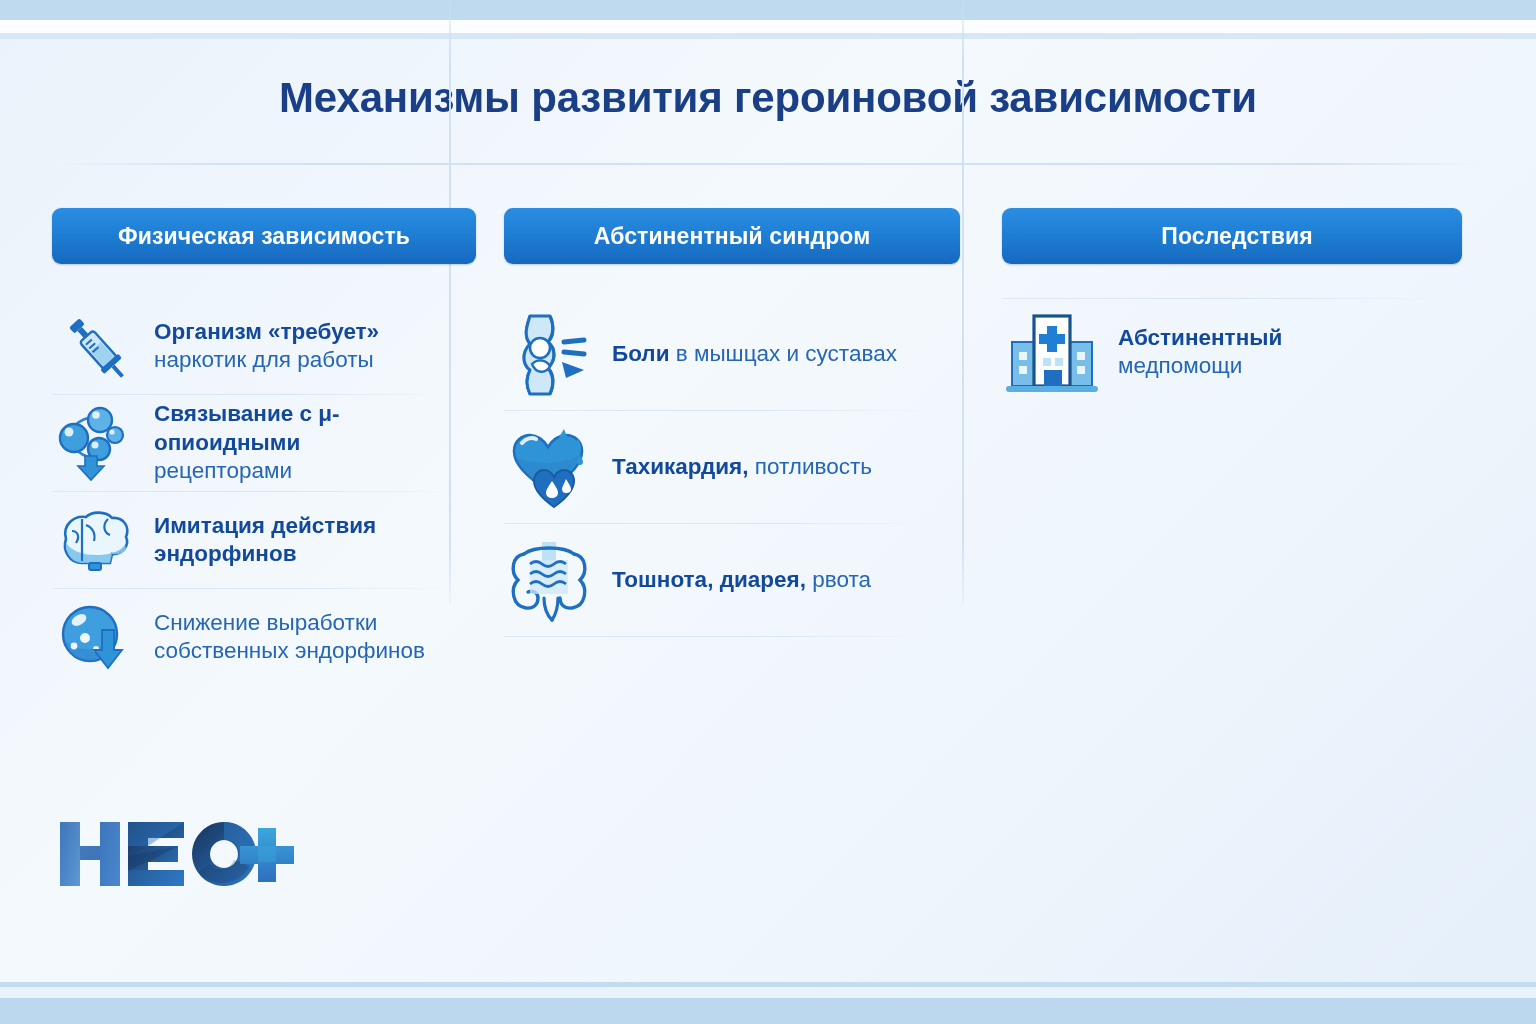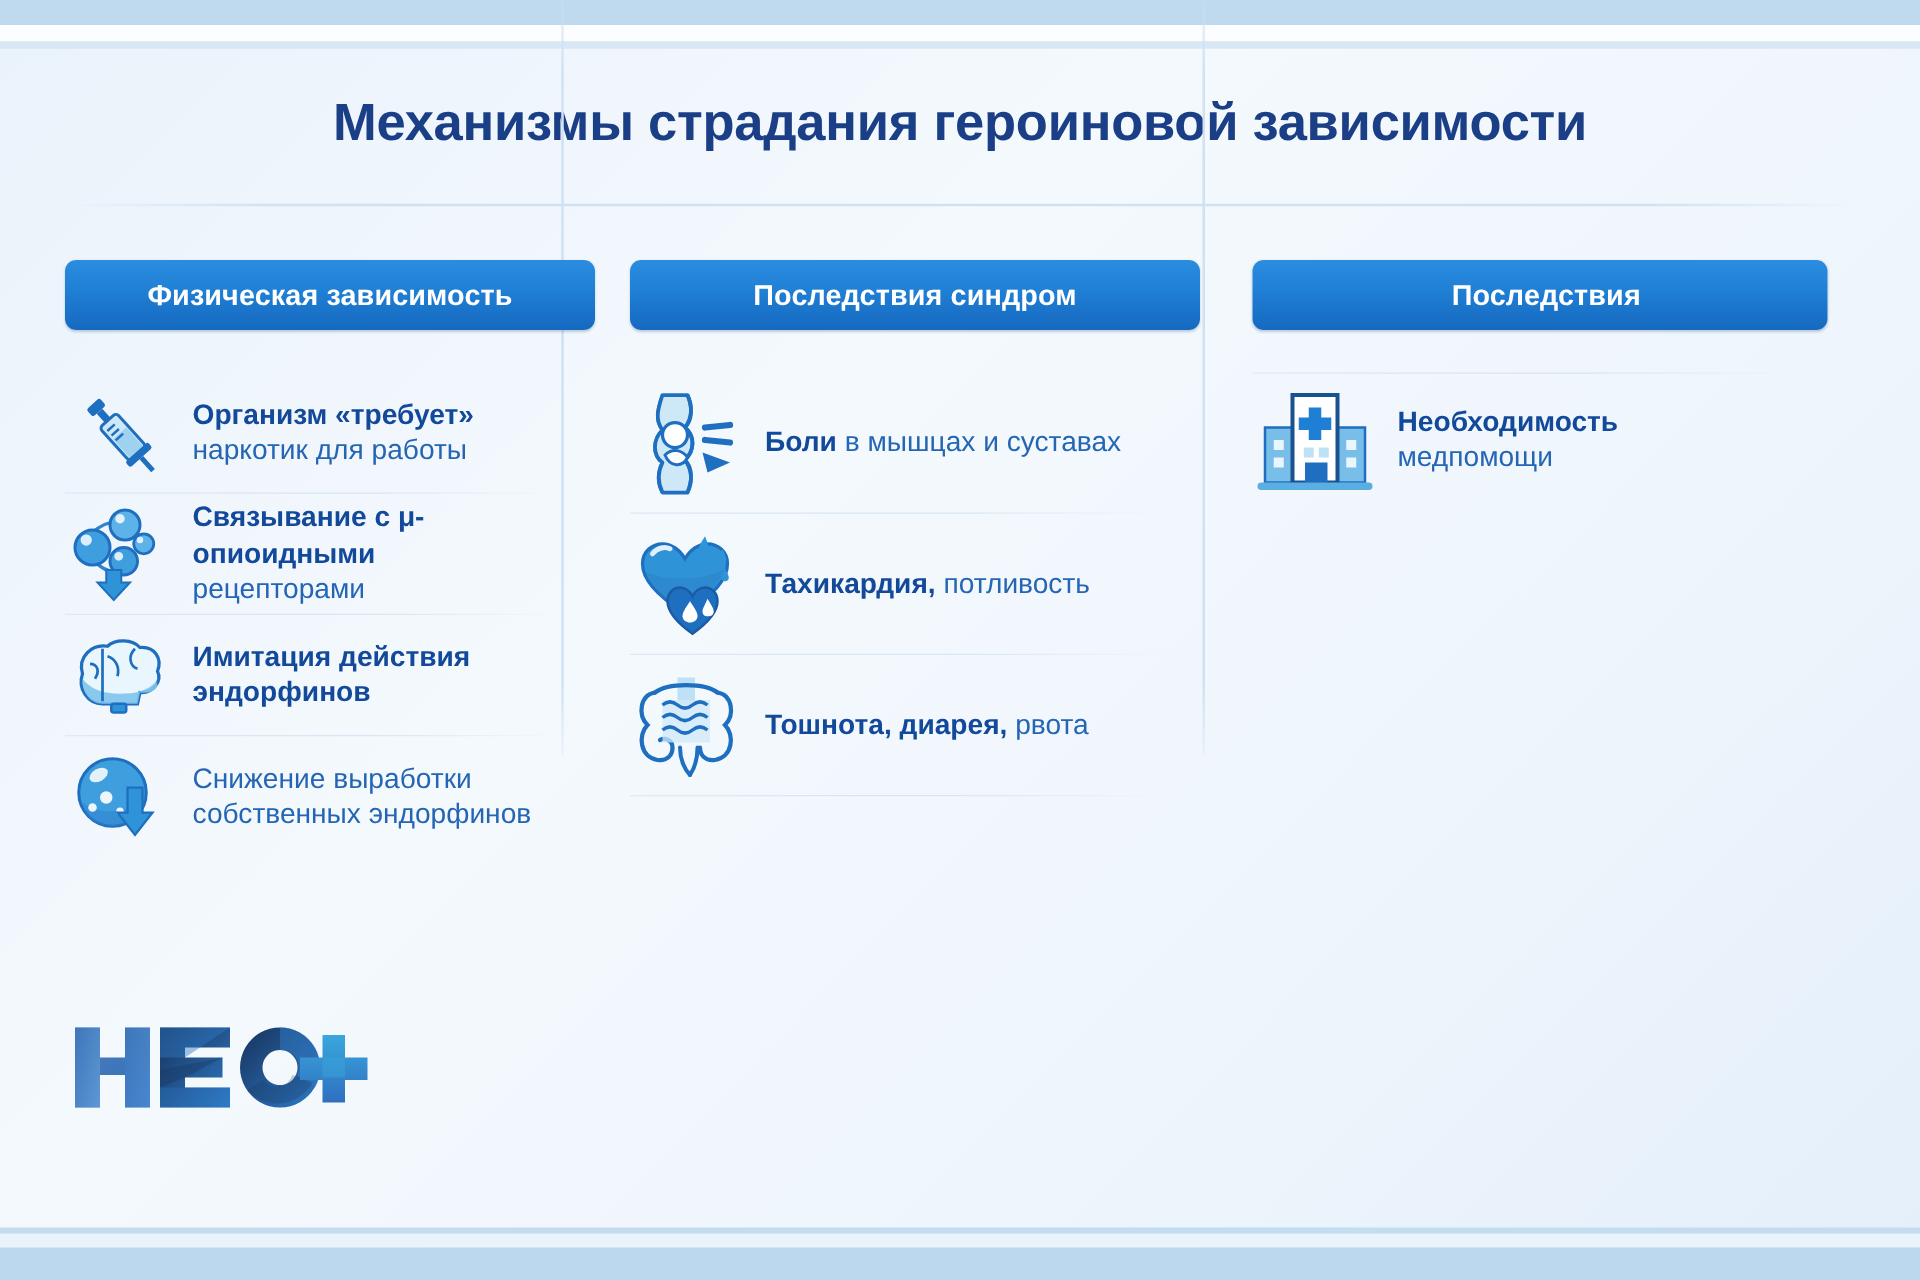--- a/index.html
+++ b/index.html
@@ -69,21 +69,21 @@
 </style>
 </head>
 <body>
 
 <div class="stage">
 
   <div class="band-top-1"></div>
   <div class="band-top-2"></div>
   <div class="band-top-3"></div>
 
-  <div class="title">Механизмы страдания героиновой зависимости</div>
+  <div class="title">Механизмы развития героиновой зависимости</div>
   <div class="title-rule"></div>
 
   <div class="vdiv v1"></div>
   <div class="vdiv v2"></div>
 
   <div class="cols">
 
     <div class="col c1">
       <div class="chip c1">
         <span>Физическая зависимость</span>
@@ -169,21 +169,21 @@
           <div class="txt">
             <span>Снижение выработки собственных эндорфинов</span>
           </div>
         </div>
 
       </div>
     </div>
 
     <div class="col c2">
       <div class="chip c2">
-        <span>Последствия синдром</span>
+        <span>Абстинентный синдром</span>
       </div>
       <div class="items">
 
         <div class="item">
           <div class="ico">
             <svg width="92" height="92" viewBox="0 0 92 92">
               <path d="M26 8 C22 20 20 28 26 36 C18 44 18 56 26 62 C22 70 22 78 26 86" stroke="#1f6fc0" stroke-width="3" fill="#cfe8f8"></path>
               <path d="M26 8 C22 20 20 28 26 36 C18 44 18 56 26 62 C22 70 22 78 26 86 L46 86 C50 76 50 66 44 60 C52 52 52 40 44 34 C50 26 50 16 46 8 Z" fill="#cfe8f8" stroke="#1f6fc0" stroke-width="3" stroke-linejoin="round"></path>
               <path d="M46 8 C50 18 50 28 44 34 C52 42 52 52 44 60 C50 68 50 78 46 86" stroke="#1f6fc0" stroke-width="3" fill="none"></path>
               <circle cx="36" cy="40" r="10" fill="#ffffff" stroke="#1f6fc0" stroke-width="2.6"></circle>
@@ -266,21 +266,21 @@
               <rect x="53" y="52" width="8" height="8" fill="#bfe1f6"></rect>
               <rect x="17" y="46" width="8" height="8" fill="#eaf6fd"></rect>
               <rect x="17" y="60" width="8" height="8" fill="#eaf6fd"></rect>
               <rect x="75" y="46" width="8" height="8" fill="#eaf6fd"></rect>
               <rect x="75" y="60" width="8" height="8" fill="#eaf6fd"></rect>
               <rect x="42" y="64" width="18" height="16" fill="#1f6fc0"></rect>
               <rect x="4" y="80" width="92" height="6" rx="3" fill="#5aaee2"></rect>
             </svg>
           </div>
           <div class="txt">
-            <b>Необходимость</b><br>
+            <b>Абстинентный</b><br>
             <span>медпомощи</span>
           </div>
         </div>
 
       </div>
     </div>
 
   </div>
 
   <div class="logo">

